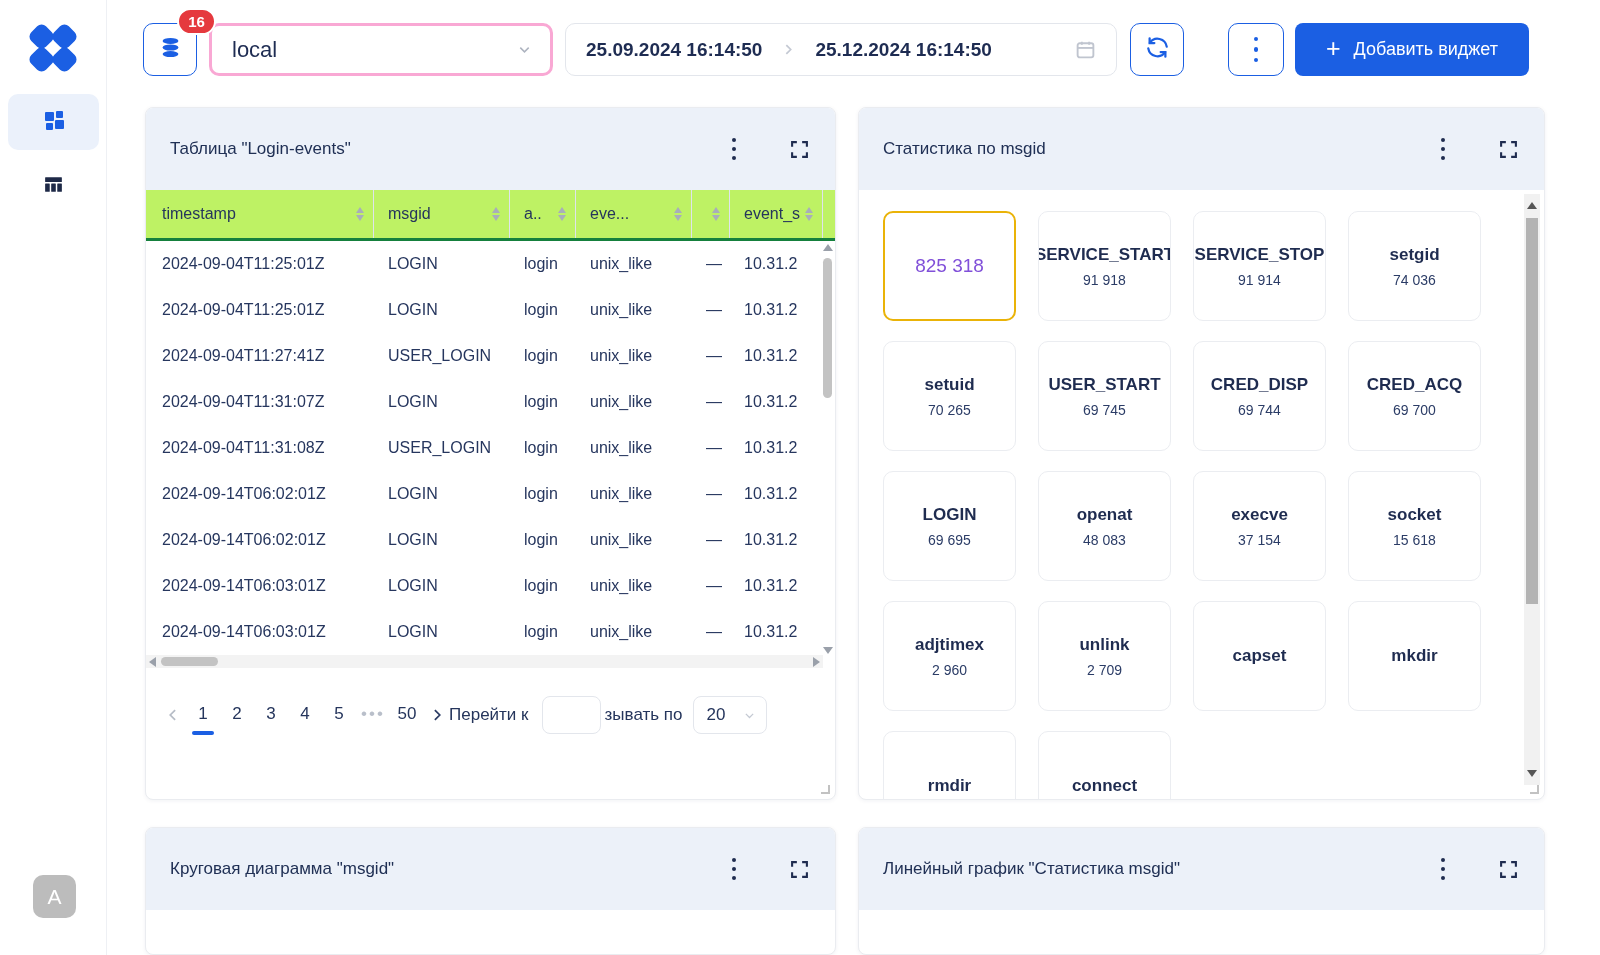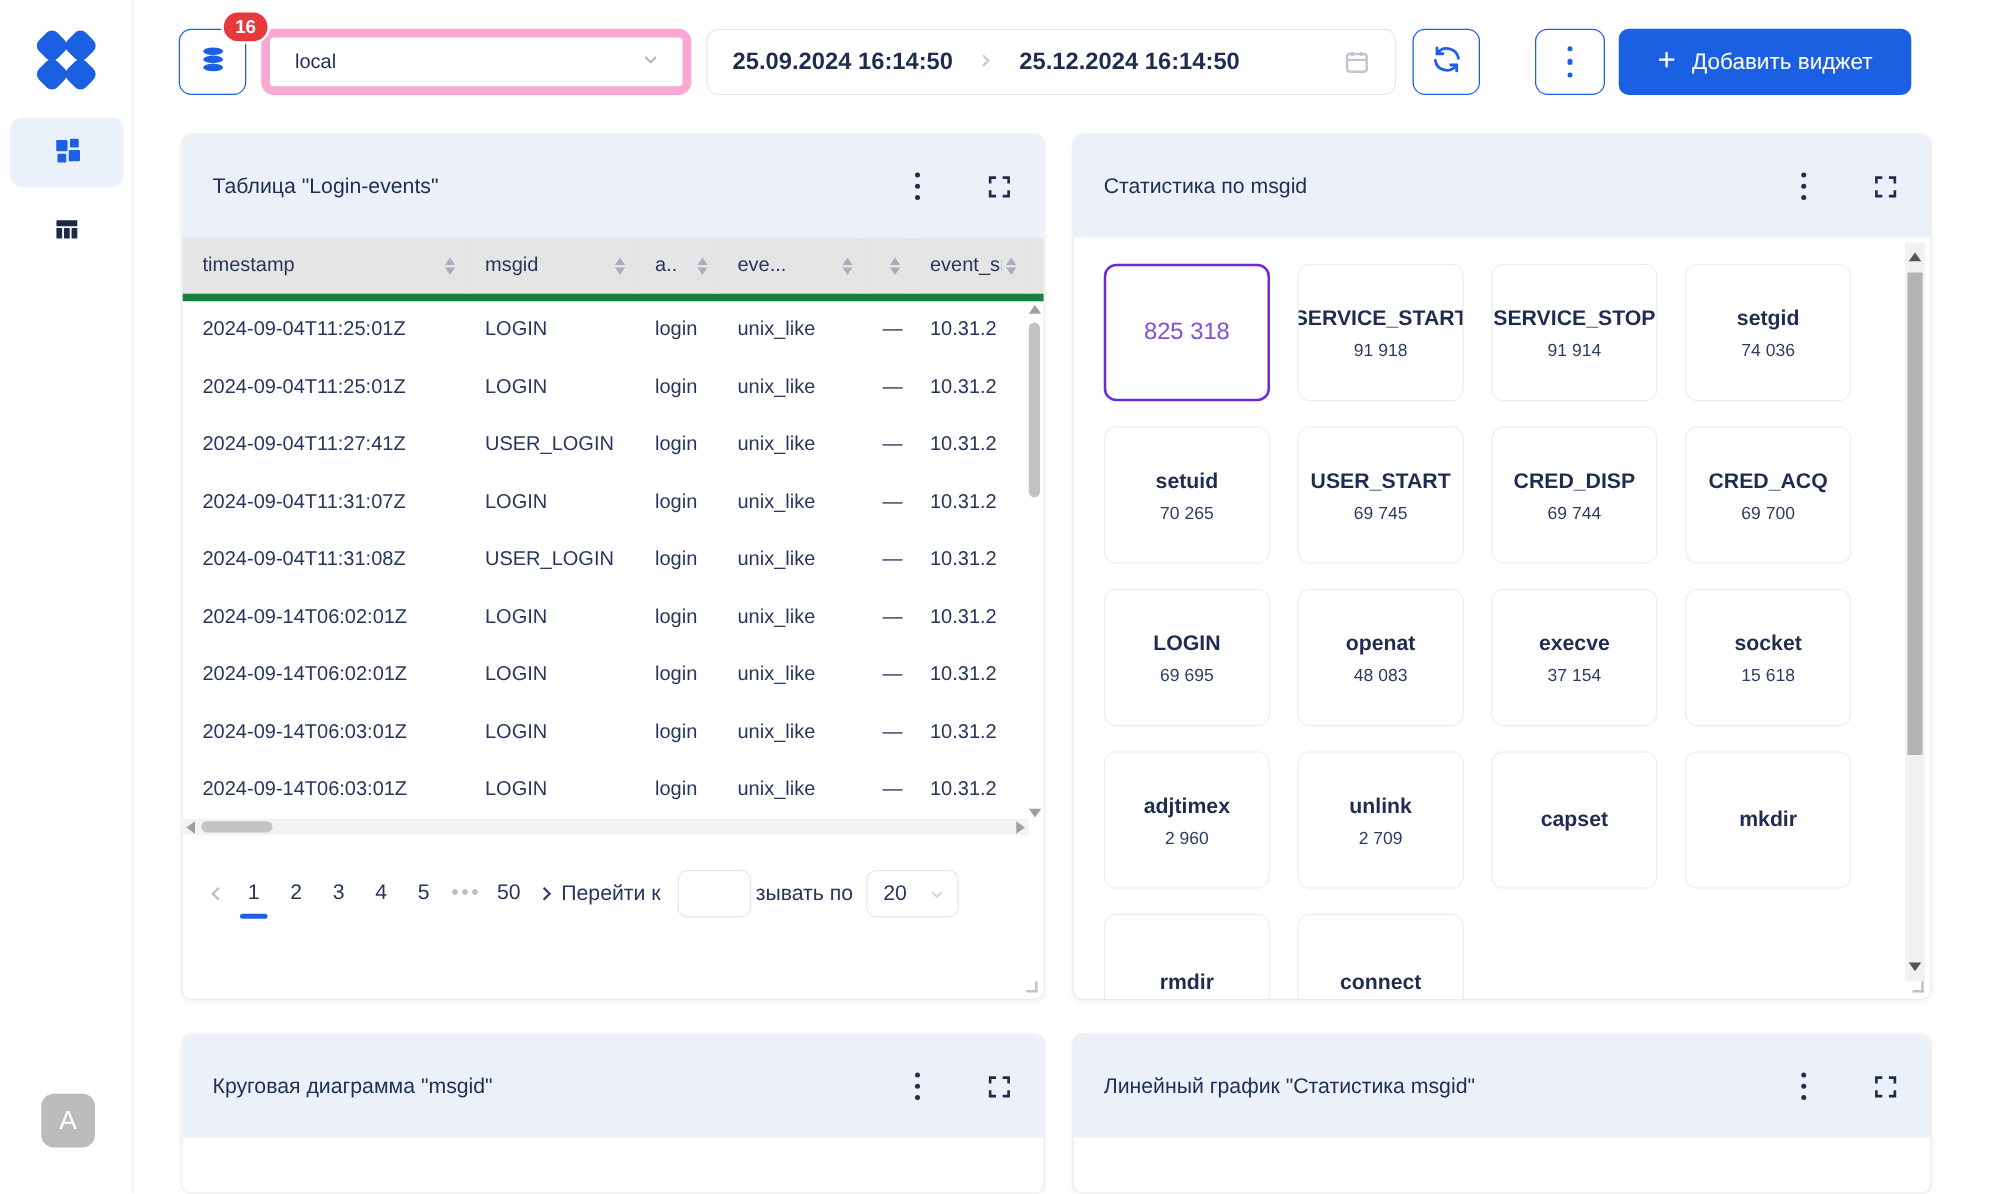--- a/index.html
+++ b/index.html
@@ -19,23 +19,23 @@
   .avatar { position:absolute; left:33px; bottom:37px; width:43px; height:43px; border-radius:10px;
     background:#bcbcbc; color:#fff; display:flex; align-items:center; justify-content:center;
     font-size:21px; cursor:pointer; }
   
   .topbar-el { position:absolute; background:#fff; }
   .db-btn { left:143px; top:23px; width:54px; height:53px; border:1.5px solid #1b5fe3;
     border-radius:10px; display:flex; align-items:center; justify-content:center; cursor:pointer; }
   .badge { position:absolute; left:177px; top:8px; min-width:39px; height:27px; background:#e5393e;
     border:2.5px solid #fff; border-radius:14px; color:#fff; font-size:15px; font-weight:bold;
     display:flex; align-items:center; justify-content:center; z-index:5; padding:0 6px; }
-  .select-box { left:209px; top:23px; width:344px; height:53px; border:7px solid #f9a8d4;
+  .select-box { left:209px; top:23px; width:344px; height:53px; border:3px solid #f9a8d4;
     border-radius:10px; display:flex; align-items:center; justify-content:space-between;
-    padding:0 18px 0 20px; font-size:16px; color:#1e2c52; cursor:pointer; }
+    padding:0 18px 0 20px; font-size:22px; color:#1e2c52; cursor:pointer; }
   .daterange { left:565px; top:23px; width:552px; height:53px; border:1px solid #e3e6ec;
     border-radius:10px; display:flex; align-items:center; padding:0 20px; gap:20px;
     font-size:19px; font-weight:600; color:#1e2c52; cursor:pointer; }
   .daterange .cal { margin-left:auto; display:flex; }
   .icon-btn { top:23px; width:54px; height:53px; border:1.5px solid #1b5fe3; border-radius:10px;
     display:flex; align-items:center; justify-content:center; cursor:pointer; }
   .refresh-btn { left:1130px; }
   .more-btn { left:1228px; width:56px; }
   .add-btn { left:1295px; top:23px; width:234px; height:53px; background:#1b5fe3; color:#fff;
     border-radius:8px; font-size:18px; font-weight:500; display:flex; align-items:center;
@@ -49,21 +49,21 @@
   #w-pie   { left:145px; top:827px; width:691px; height:128px; }
   #w-line  { left:858px; top:827px; width:687px; height:128px; }
   .w-header { height:82px; background:#ecf1f9; display:flex; align-items:center; padding:0 26px 0 24px; }
   .w-title { font-size:17px; color:#203055; font-weight:500; flex:1; }
   .w-icons { display:flex; align-items:center; gap:50px; }
   .kebab { display:flex; flex-direction:column; align-items:center; cursor:pointer; padding:4px; }
   .kebab i { width:4px; height:4px; border-radius:50%; background:#1f2c50; display:block; margin:2.5px 0; }
   .kebab.blue i { background:#1b5fe3; width:4.5px; height:4.5px; margin:3px 0; }
   .fs-btn { cursor:pointer; display:flex; }
   
-  .t-colrow { display:flex; height:51px; background:#e5e5e5; border-bottom:6px solid #15803d; }
+  .t-colrow { display:flex; height:51px; background:#bef264; border-bottom:3px solid #15803d; }
   .t-col { display:flex; align-items:center; justify-content:space-between;
     padding:0 9px 0 14px; border-right:1px solid #dfe3ec; font-size:16px; color:#25355c; cursor:pointer; }
   .t-col:first-child { padding-left:16px; }
   .t-col .lbl { white-space:nowrap; overflow:hidden; }
   .sorter { display:flex; flex-direction:column; align-items:center; margin-left:4px; }
   .tri { width:0; height:0; border-left:4.5px solid transparent; border-right:4.5px solid transparent; display:block; }
   .tri.up { border-bottom:6px solid #a8aeba; margin-bottom:2px; }
   .tri.down { border-top:6px solid #a8aeba; }
   .t-body { position:relative; }
   .t-row { display:flex; height:46px; align-items:center; font-size:16px; color:#26365e; }
@@ -95,21 +95,21 @@
   .pp-label { margin-left:4px; white-space:nowrap; }
   .size-select { width:74px; height:38px; border:1px solid #e3e6ec; border-radius:8px; display:flex;
     align-items:center; justify-content:space-between; padding:0 10px 0 13px; margin-left:10px; cursor:pointer; }
   
   .cards { position:absolute; left:24px; top:103px; width:598px; display:grid;
     grid-template-columns:repeat(4, 1fr); gap:20px 22px; grid-auto-rows:110px; }
   .card { border:1px solid #ebedf1; border-radius:10px; display:flex; flex-direction:column;
     align-items:center; justify-content:center; gap:7px; overflow:hidden; cursor:pointer; background:#fff; }
   .card .clabel { font-weight:bold; font-size:17px; color:#1f2c50; white-space:nowrap; }
   .card .cvalue { font-size:14px; color:#2b3c66; white-space:nowrap; }
-  .card.selected { border:2px solid #6d28d9; }
+  .card.selected { border:2px solid #eab308; }
   .card.selected .cvalue { color:#8150d9; font-size:19px; }
   .vsb2 { position:absolute; right:4px; top:86px; bottom:14px; width:16px; background:#f1f1f1; }
   .vsb2 .thumb { position:absolute; left:2px; top:24px; width:12px; height:386px; background:#b3b3b3; cursor:pointer; }
   .vsb2 .sb-arrow { left:3px; }
   .vsb2 .sb-arrow.up { top:8px; border-bottom:7px solid #555; }
   .vsb2 .sb-arrow.down { bottom:8px; border-top:7px solid #555; }
   .resize-corner { position:absolute; right:5px; bottom:5px; width:9px; height:9px;
     border-right:2px solid #c2c2c2; border-bottom:2px solid #c2c2c2; cursor:nwse-resize; }
 </style>
 </head>

